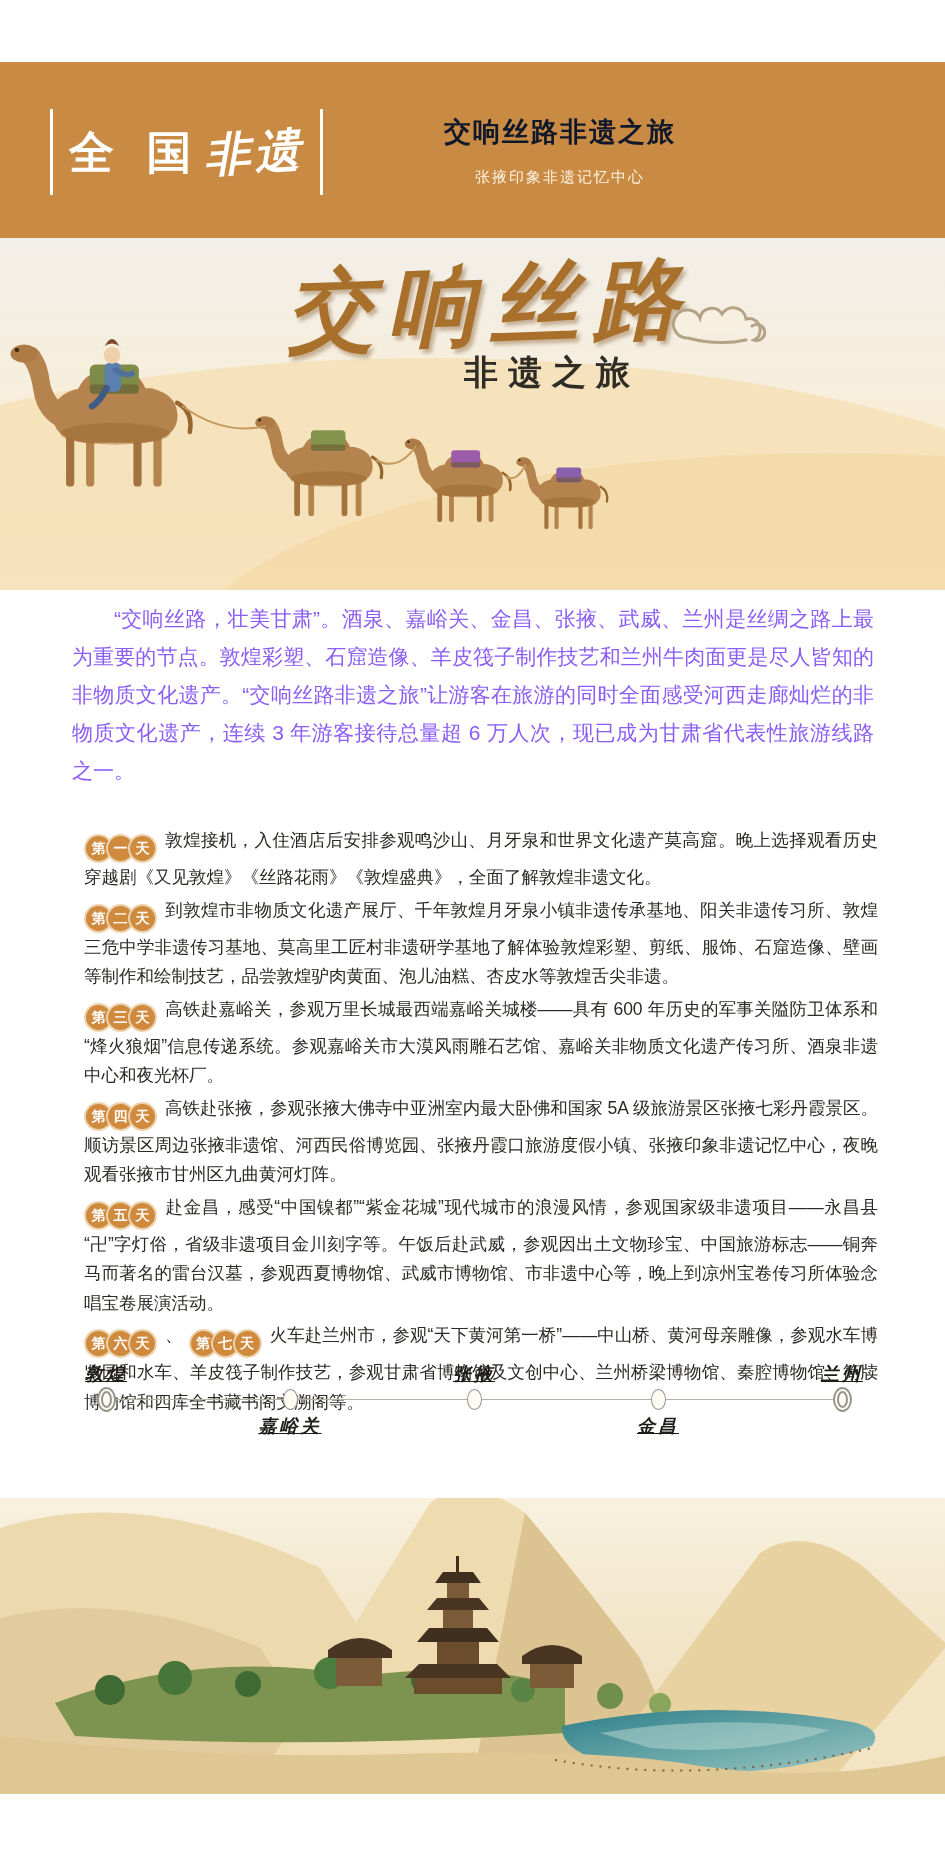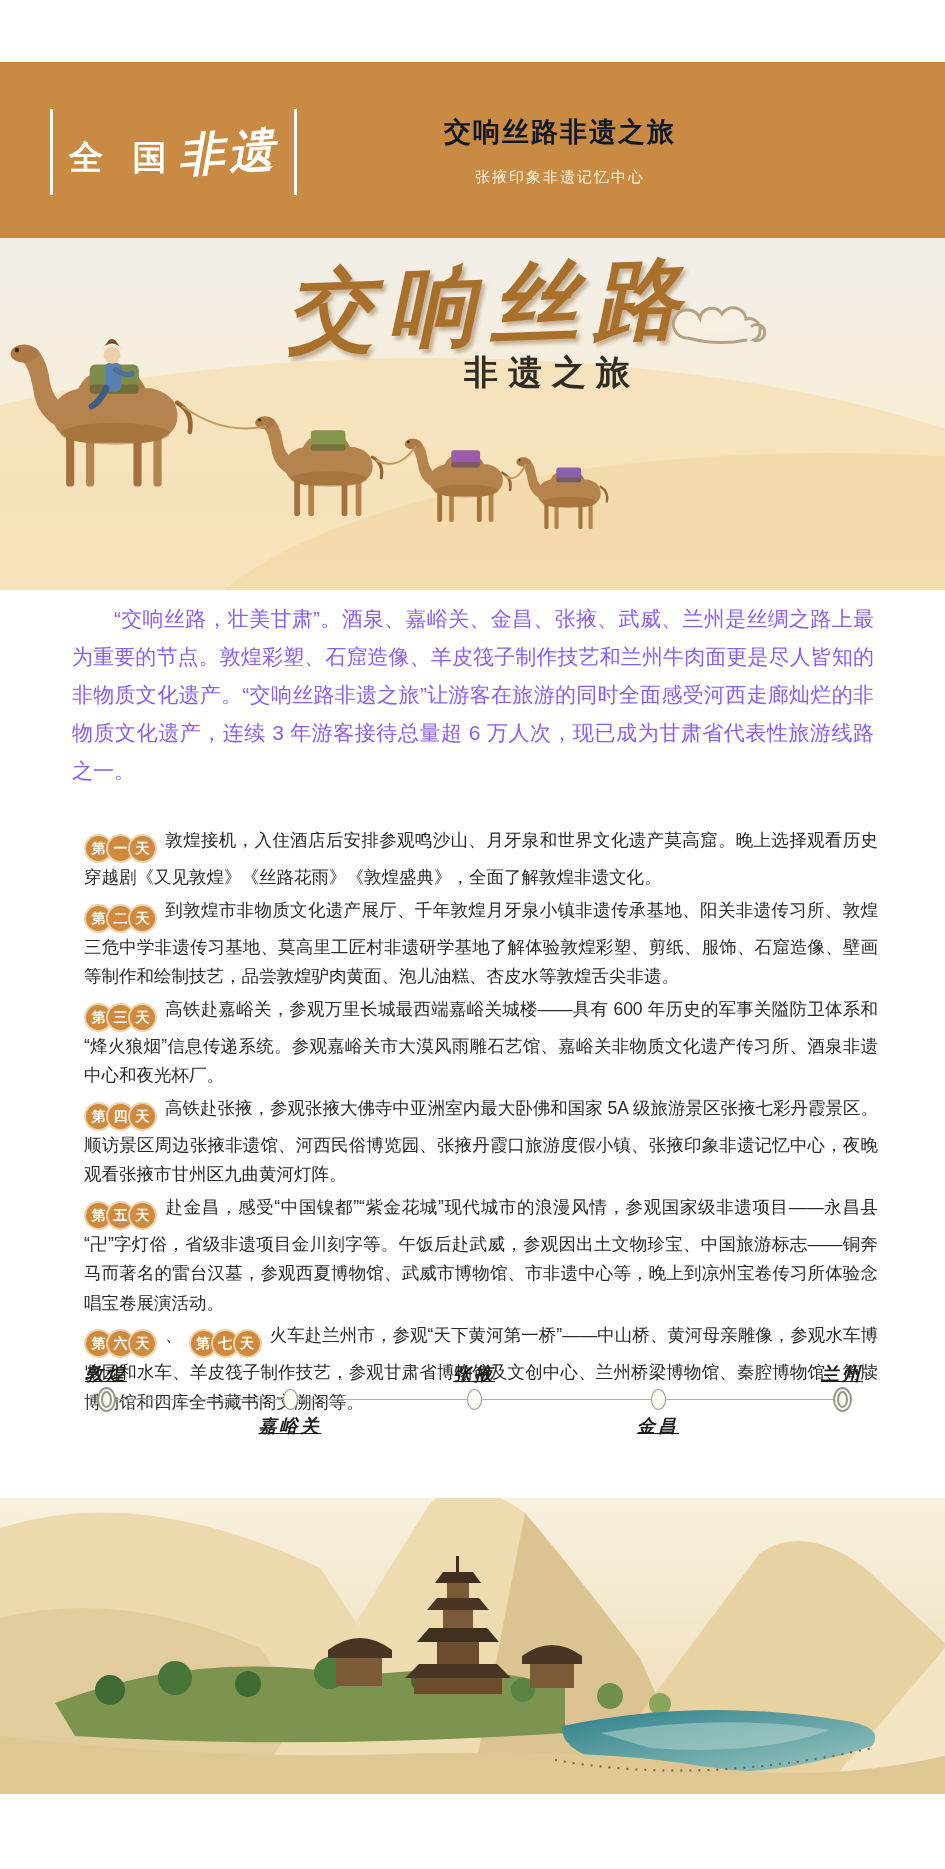--- a/index.html
+++ b/index.html
@@ -6,21 +6,21 @@
   body{width:945px;height:1869px;background:#ffffff;position:relative;overflow:hidden;
        font-family:"Liberation Sans",sans-serif;color:#2b2925;}
   .abs{position:absolute;}
 
   
   .header{left:0;top:62px;width:945px;height:176px;background:#c98a43;}
   .logo{left:50px;top:38px;height:104px;display:flex;align-items:center;}
   .logo .bar{width:3px;height:86px;background:#fff;}
   .logo .logo-text{margin:0 16px;color:#fff;line-height:1.05;}
   .logo .l1{display:flex;align-items:flex-end;}
-  .logo .l1 .plain{font-size:34px;font-weight:bold;letter-spacing:10px;}
+  .logo .l1 .plain{font-size:45px;font-weight:bold;letter-spacing:10px;}
   .logo .l1 .script{font-family:"DejaVu Serif",serif;font-style:italic;font-weight:bold;
                     font-size:46px;letter-spacing:4px;transform:rotate(-4deg);margin-left:2px;}
   .logo .l2{font-size:36px;font-weight:bold;letter-spacing:4px;margin-top:6px;}
   .header-title{left:395px;top:52px;width:330px;text-align:center;color:#0f172a;
                 font-size:27px;font-weight:bold;letter-spacing:2px;}
   .header-dept{left:395px;top:106px;width:330px;text-align:center;color:#fdf2e2;
                font-size:15px;letter-spacing:2px;}
 
   
   .hero{left:0;top:238px;width:945px;height:352px;overflow:hidden;

